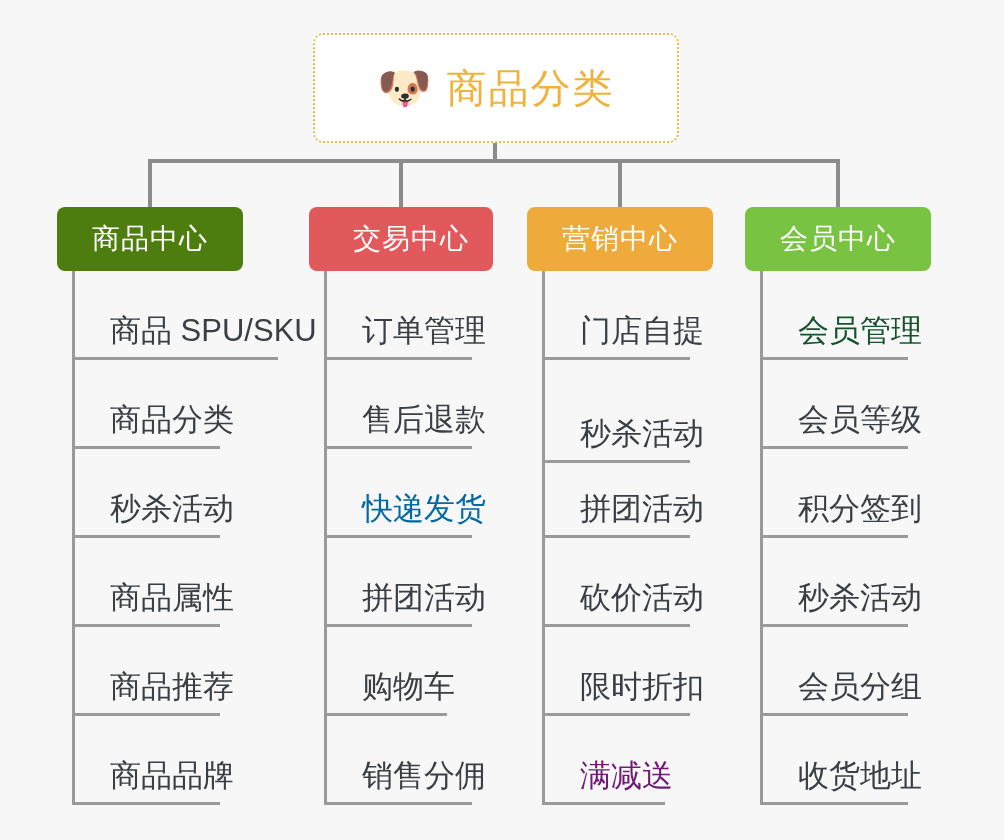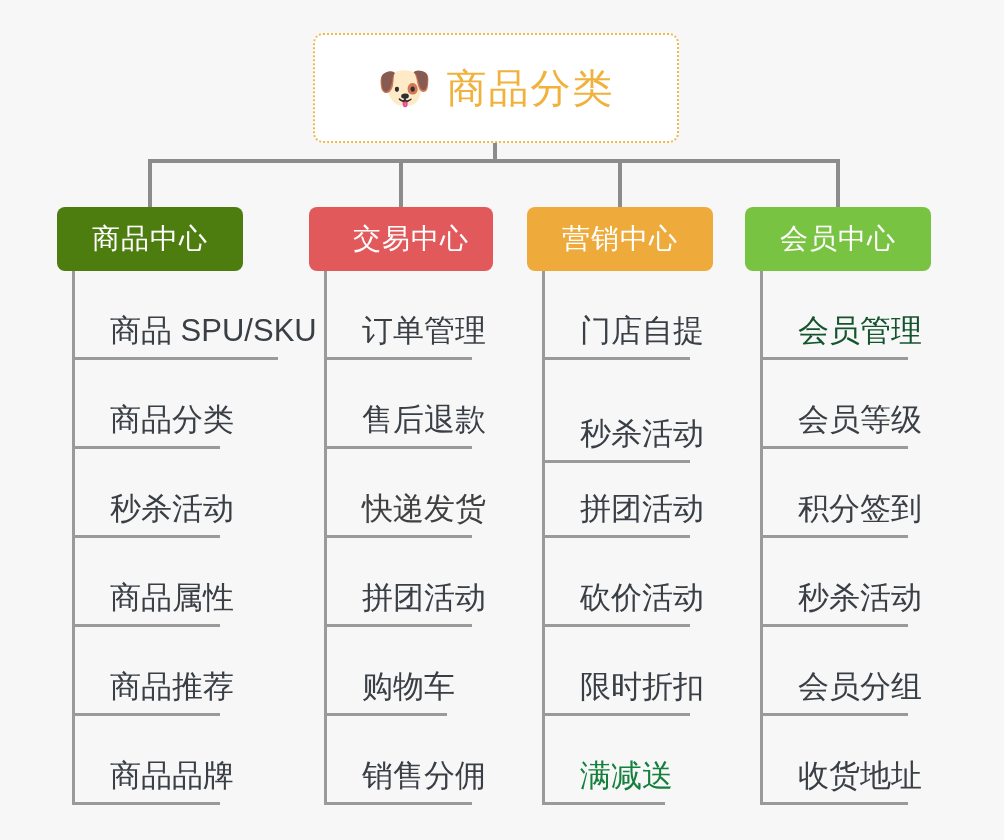--- a/index.html
+++ b/index.html
@@ -175,21 +175,21 @@
         <div class="trunk" style="height: 534px; background: rgb(154, 154, 154);"></div>
         <div class="leaf" style="top: 0px; width: 148px;">
           <span class="leaf-text" style="color: rgb(58, 63, 69);">订单管理</span>
           <div class="leaf-underline" style="width: 148px; background: rgb(154, 154, 154);"></div>
         </div>
         <div class="leaf" style="top: 89px; width: 148px;">
           <span class="leaf-text" style="color: rgb(58, 63, 69);">售后退款</span>
           <div class="leaf-underline" style="width: 148px; background: rgb(154, 154, 154);"></div>
         </div>
         <div class="leaf" style="top: 178px; width: 148px;">
-          <span class="leaf-text" style="color: #404040;">快递发货</span>
+          <span class="leaf-text" style="color: #0369a1;">快递发货</span>
           <div class="leaf-underline" style="width: 148px; background: rgb(154, 154, 154);"></div>
         </div>
         <div class="leaf" style="top: 267px; width: 148px;">
           <span class="leaf-text" style="color: rgb(58, 63, 69);">拼团活动</span>
           <div class="leaf-underline" style="width: 148px; background: rgb(154, 154, 154);"></div>
         </div>
         <div class="leaf" style="top: 356px; width: 123px;">
           <span class="leaf-text" style="color: rgb(58, 63, 69);">购物车</span>
           <div class="leaf-underline" style="width: 123px; background: rgb(154, 154, 154);"></div>
         </div>
@@ -218,21 +218,21 @@
         </div>
         <div class="leaf" style="top: 267px; width: 148px;">
           <span class="leaf-text" style="color: rgb(58, 63, 69);">砍价活动</span>
           <div class="leaf-underline" style="width: 148px; background: rgb(154, 154, 154);"></div>
         </div>
         <div class="leaf" style="top: 356px; width: 148px; text-align: center;">
           <span class="leaf-text" style="color: rgb(58, 63, 69);">限时折扣</span>
           <div class="leaf-underline" style="width: 148px; background: rgb(154, 154, 154);"></div>
         </div>
         <div class="leaf" style="top: 445px; width: 123px;">
-          <span class="leaf-text" style="color: #15803d; text-align: right;">满减送</span>
+          <span class="leaf-text" style="color: #701a75; text-align: right;">满减送</span>
           <div class="leaf-underline" style="width: 123px; background: rgb(154, 154, 154);"></div>
         </div>
       </div>
       <div class="conn conn-drop" style="left: 836px; background: rgb(140, 140, 140);"></div>
       <div class="cat-box" style="left: 745px; width: 186px; background: rgb(120, 195, 65);">
         <span class="cat-label">会员中心</span>
       </div>
       <div class="branch" style="left: 760px;">
         <div class="trunk" style="height: 534px; background: rgb(154, 154, 154);"></div>
         <div class="leaf" style="top: 0px; width: 148px;">

